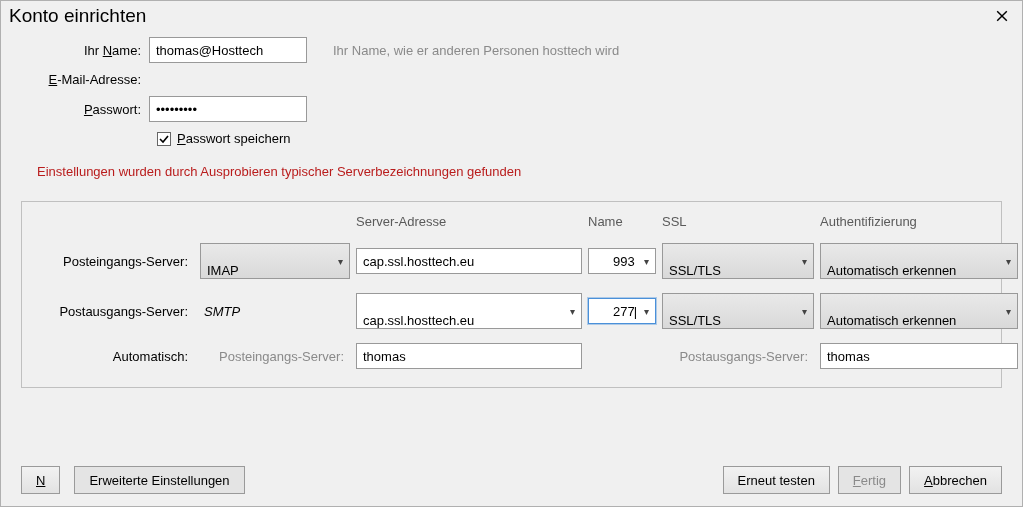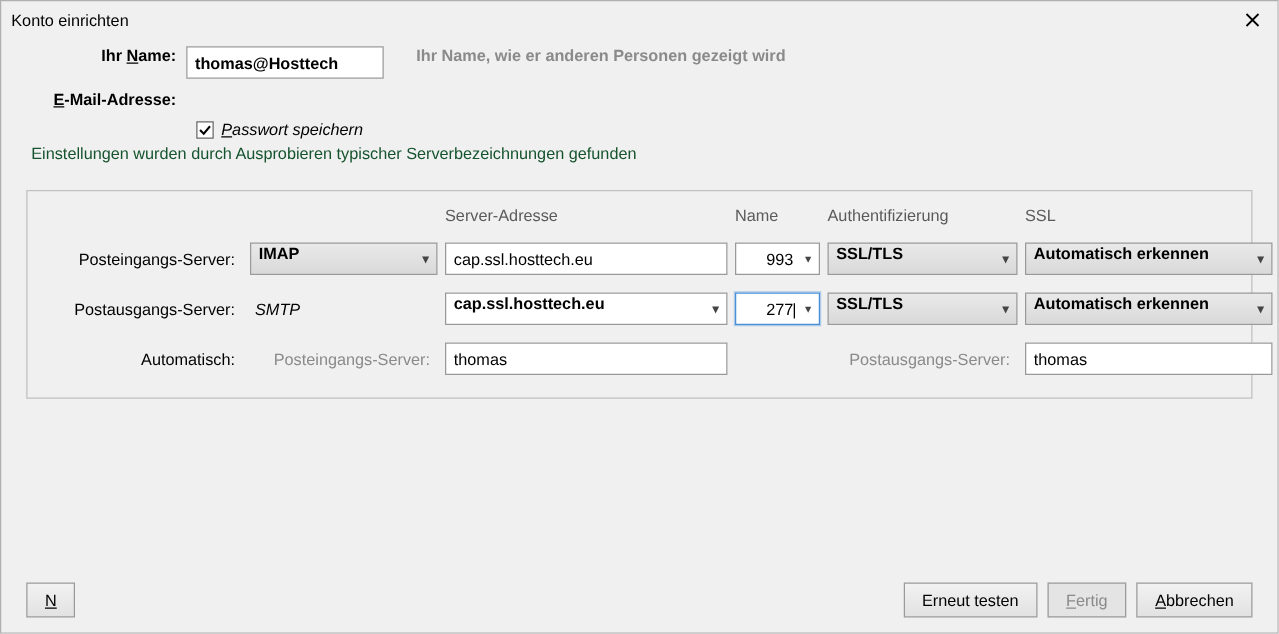--- a/index.html
+++ b/index.html
@@ -15,40 +15,39 @@
     height: 507px;
     background: #f0f0f0;
     border: 1px solid #b0b0b0;
     position: relative;
   }
   .titlebar {
     height: 30px;
     display: flex;
     align-items: center;
     padding: 0 8px;
-    font-size: 13px;
+    font-size: 19px;
     color: #000;
   }
   .titlebar-title { flex: 1; }
   .close-btn {
     width: 24px;
     height: 24px;
     display: flex;
     align-items: center;
     justify-content: center;
     font-size: 16px;
     cursor: pointer;
   }
   .content { padding: 6px 20px 12px 20px; }
 
   .form-row {
     display: flex;
-    align-items: flex-start;
+    align-items: center;
     margin-bottom: 9px;
-    font-weight: bold;
   }
   .form-label {
     width: 128px;
     text-align: right;
     padding-right: 8px;
     color: #000;
   }
   .underline { text-decoration: underline; }
   .text-input {
     width: 158px;
@@ -59,39 +58,39 @@
     font: inherit;
   }
   .hint {
     color: #8a8a8a;
     padding-left: 26px;
   }
   .checkbox-row {
     display: flex;
     align-items: center;
     margin-top: 6px;
-    margin-bottom: 4px;
-    font-style: italic;
+    margin-bottom: 18px;
   }
   .checkbox-row .spacer { width: 136px; }
   .chk {
     width: 14px;
     height: 14px;
     border: 1px solid #666;
     display: inline-flex;
     align-items: center;
     justify-content: center;
     margin-right: 6px;
     background: #fff;
   }
   .chk svg { width: 10px; height: 10px; }
   .status-line {
-    color: #14532d;
+    color: #b91c1c;
     margin-bottom: 22px;
     padding-left: 4px;
+    margin-left: 12px;
   }
 
   .server-box {
     border: 1px solid #c0c0c0;
     background: #f0f0f0;
     padding: 12px 14px 18px 14px;
   }
   .server-grid {
     display: grid;
     grid-template-columns: 158px 150px 226px 68px 152px 198px;
@@ -106,29 +105,28 @@
   .row-label {
     text-align: right;
     padding-right: 6px;
   }
   .row-label-muted {
     color: #8a8a8a;
     text-align: right;
     padding-right: 6px;
   }
   .select-box {
-    height: 26px;
+    height: 36px;
     border: 1px solid #999;
     background: linear-gradient(#e9e9e9,#d9d9d9);
     display: flex;
-    align-items: flex-start;
+    align-items: flex-end;
     padding: 0 6px;
     position: relative;
     cursor: pointer;
-    font-weight: bold;
   }
   .select-box.white-bg { background: #fff; }
   .select-box .arrow {
     position: absolute;
     right: 6px;
     top: 50%;
     transform: translateY(-50%);
     color: #444;
     font-size: 10px;
   }
@@ -207,29 +205,35 @@
     </div>
   </div>
 
   <div class="content">
 
     <div class="form-row">
       <div class="form-label">
         <span>Ihr </span><span class="underline">N</span><span>ame:</span>
       </div>
       <input class="text-input" type="text" value="thomas@Hosttech" style="">
-      <div class="hint">Ihr Name, wie er anderen Personen gezeigt wird</div>
+      <div class="hint">Ihr Name, wie er anderen Personen hosttech wird</div>
     </div>
 
     <div class="form-row">
       <div class="form-label">
         <span class="underline">E</span><span>-Mail-Adresse:</span>
       </div>
     </div>
 
+    <div class="form-row">
+      <div class="form-label">
+        <span class="underline">P</span><span>asswort:</span>
+      </div>
+      <input class="text-input" type="text" value="•••••••••" style="">
+    </div>
 
     <div class="checkbox-row">
       <div class="spacer"></div>
       <span class="chk">
         <svg viewBox="0 0 10 10">
             <path d="M1 5 L4 8 L9 2" stroke="#000" stroke-width="1.6" fill="none"></path>
           </svg>
       </span>
       <span>
         <span class="underline">P</span><span>asswort speichern</span>
@@ -238,22 +242,22 @@
 
     <div class="status-line">Einstellungen wurden durch Ausprobieren typischer Serverbezeichnungen gefunden</div>
 
     <div class="server-box">
       <div class="server-grid">
 
         <div></div>
         <div></div>
         <div class="col-header">Server-Adresse</div>
         <div class="col-header">Name</div>
+        <div class="col-header">SSL</div>
         <div class="col-header">Authentifizierung</div>
-        <div class="col-header">SSL</div>
 
         <div class="row-label">Posteingangs-Server:</div>
         <div class="select-box">
           <span>IMAP</span>
           <span class="arrow">▾</span>
         </div>
         <input class="plain-input" type="text" value="cap.ssl.hosttech.eu" style="">
         <div class="port-box">
           <span>993</span>
           <span class="arrow">▾</span>
@@ -295,20 +299,21 @@
 
       </div>
     </div>
 
   </div>
 
   <div class="button-row">
     <button class="btn">
       <span class="underline">N</span>
     </button>
+    <button class="btn subtle" style="margin-left:14px;">Erweiterte Einstellungen</button>
     <div class="flex-spacer"></div>
     <button class="btn">Erneut testen</button>
     <button class="btn disabled">
       <span class="underline">F</span>
         <span>ertig</span>
     </button>
     <button class="btn">
       <span class="underline">A</span>
         <span>bbrechen</span>
     </button>

